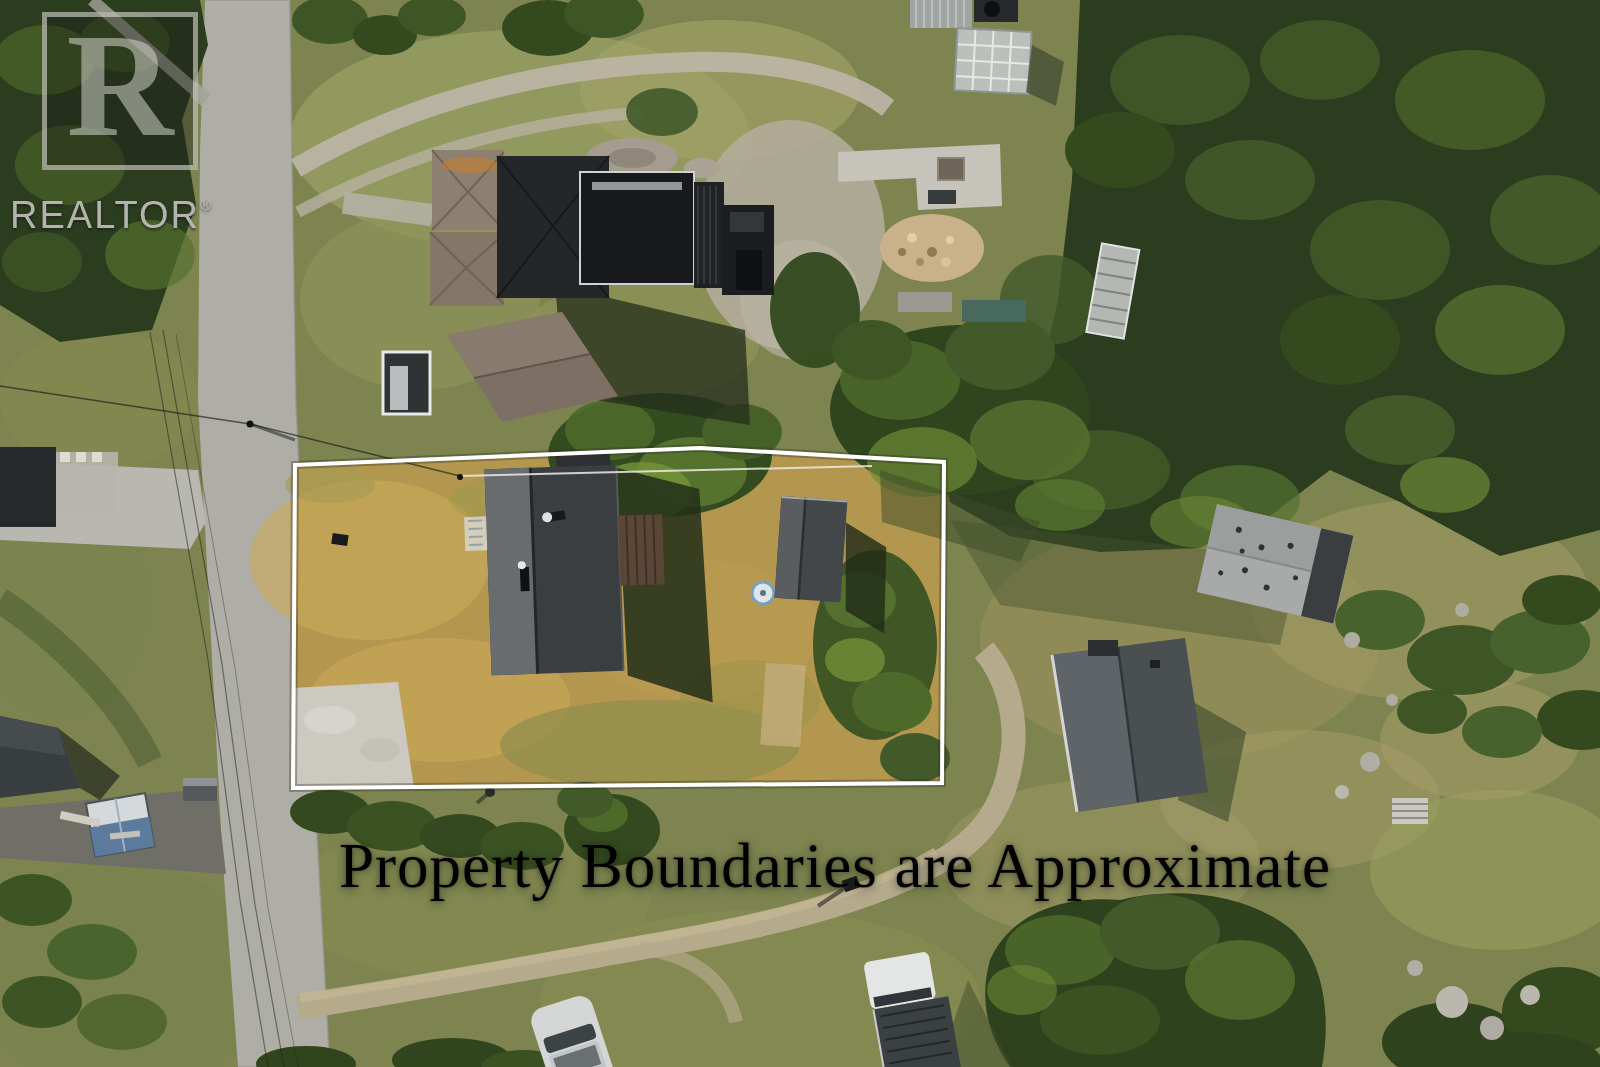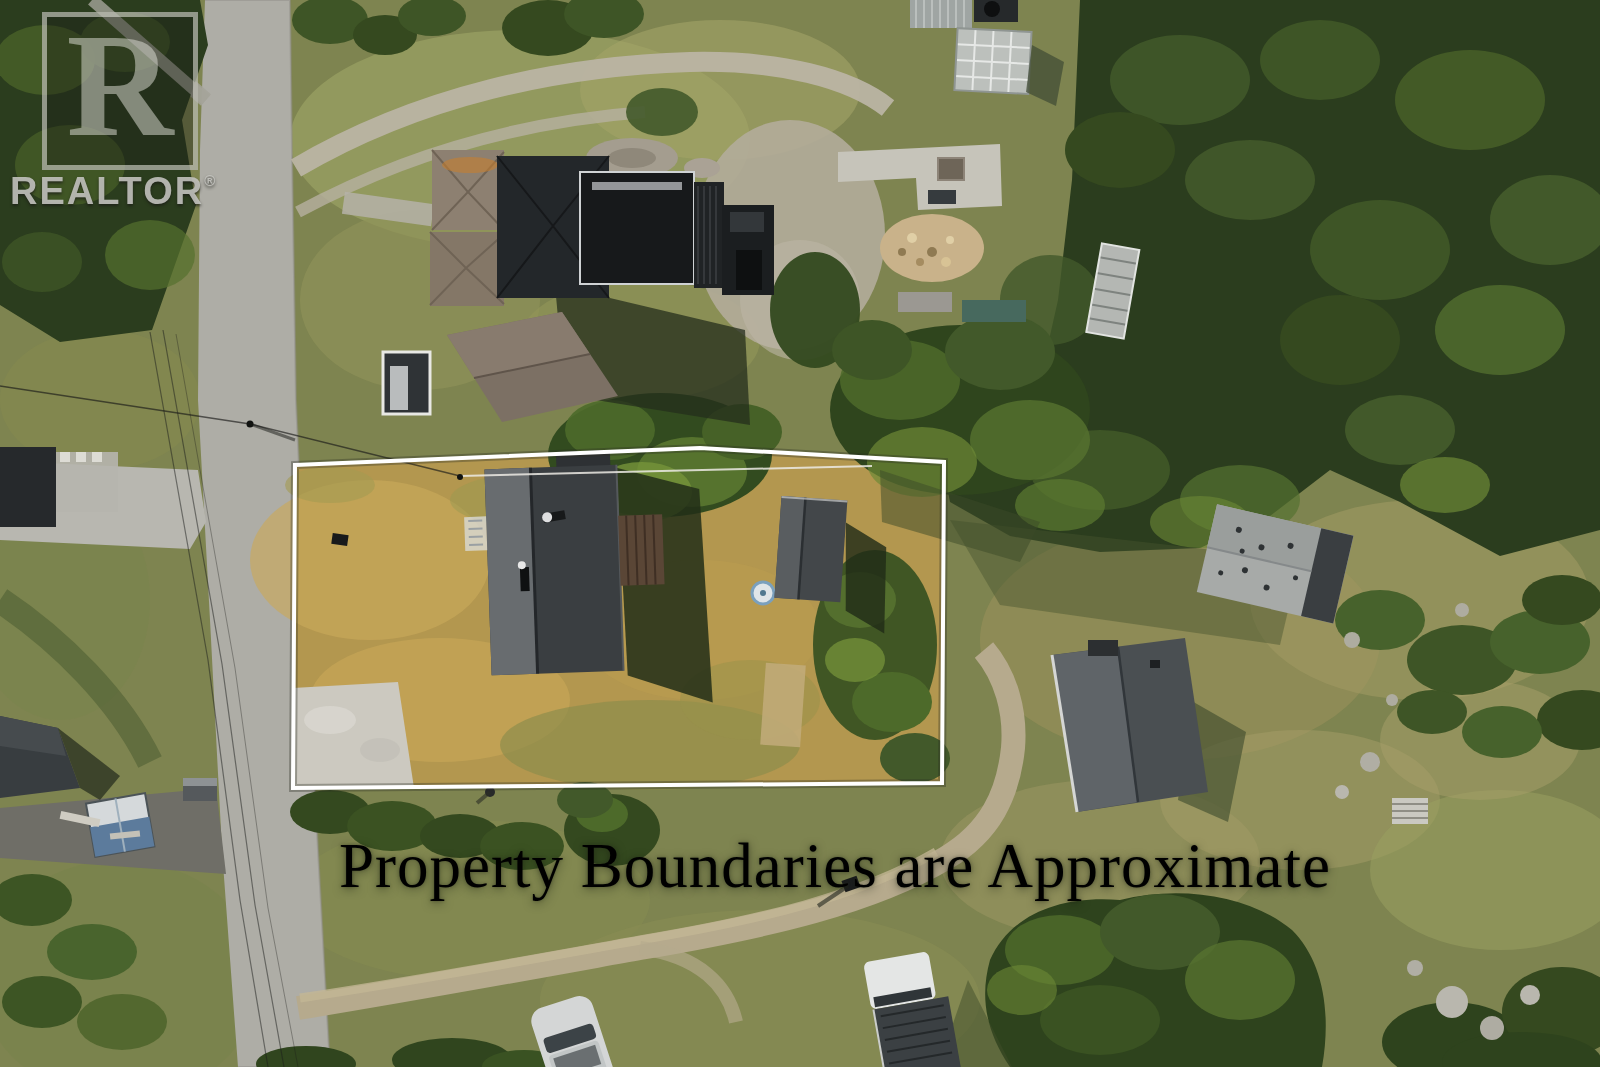--- a/index.html
+++ b/index.html
@@ -4,21 +4,21 @@
 <style>
   html,body{margin:0;padding:0;background:#1b1d17;}
   .stage{position:relative;width:1600px;height:1067px;overflow:hidden;background:#7e8450;
          font-family:"Liberation Sans",sans-serif;}
   .stage svg{position:absolute;left:0;top:0;}
   .watermark{position:absolute;left:16px;top:12px;width:220px;pointer-events:none;}
   .wm-box{width:146px;height:148px;margin-left:26px;background:rgba(28,30,22,.40);
           border:5px solid rgba(236,236,228,.55);display:flex;align-items:center;justify-content:center;}
   .wm-r{font-family:"Liberation Serif",serif;font-weight:bold;font-size:148px;line-height:1;
         color:rgba(228,228,220,.50);transform:translateY(-6px);}
-  .wm-text{margin-top:0;margin-left:-6px;font-weight:bold;font-size:38px;letter-spacing:2px;
+  .wm-text{margin-top:24px;margin-left:-6px;font-weight:normal;font-size:38px;letter-spacing:2px;
            color:rgba(198,198,194,.88);text-shadow:0 2px 3px rgba(28,30,24,.75);white-space:nowrap;}
   .wm-reg{font-size:15px;vertical-align:18px;letter-spacing:0;}
   .caption{position:absolute;left:0;top:830px;width:1584px;text-align:center;
            font-family:Liberation Serif, serif;font-size:63px;letter-spacing:1px;color:#000000;
            text-shadow:0 2px 10px rgba(20,26,14,.55),0 0 3px rgba(40,46,28,.45);white-space:nowrap;margin-left:43px;}
 </style>
 </head>
 <body>
 
 <div class="stage">

